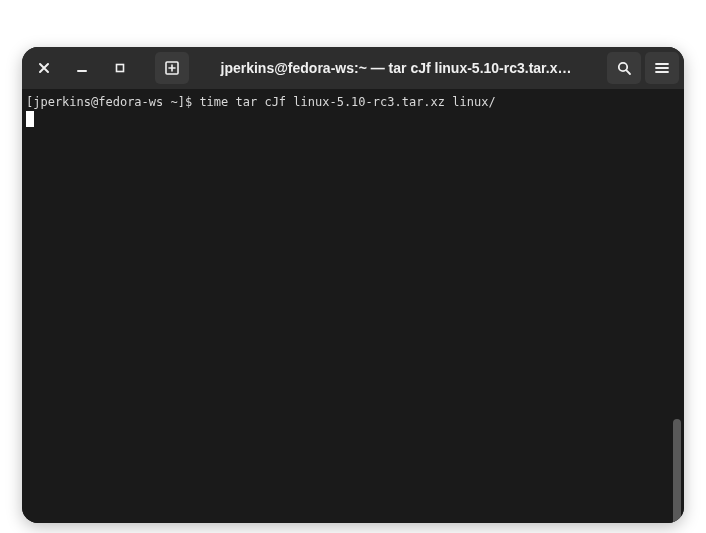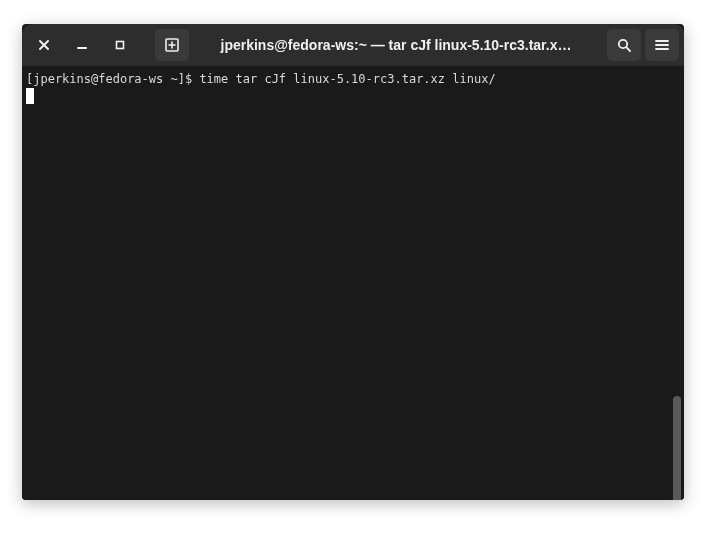--- a/index.html
+++ b/index.html
@@ -10,26 +10,27 @@
       display: flex;
       justify-content: center;
       align-items: flex-start;
       padding-top: 24px;
       font-family: sans-serif;
     }
     .window {
       width: 662px;
       height: 476px;
       background: #1a1a1a;
-      border-radius: 4px;
+      border-radius: 16px;
       display: flex;
       flex-direction: column;
       overflow: hidden;
       box-shadow: 0 4px 16px rgba(0,0,0,0.25);
       position: relative;
+      margin-top: 23px;
     }
     .titlebar {
       height: 42px;
       background: #2d2d2d;
       display: flex;
       align-items: center;
       padding: 0 5px;
       gap: 4px;
       border-top-left-radius: 10px;
       border-top-right-radius: 10px;

